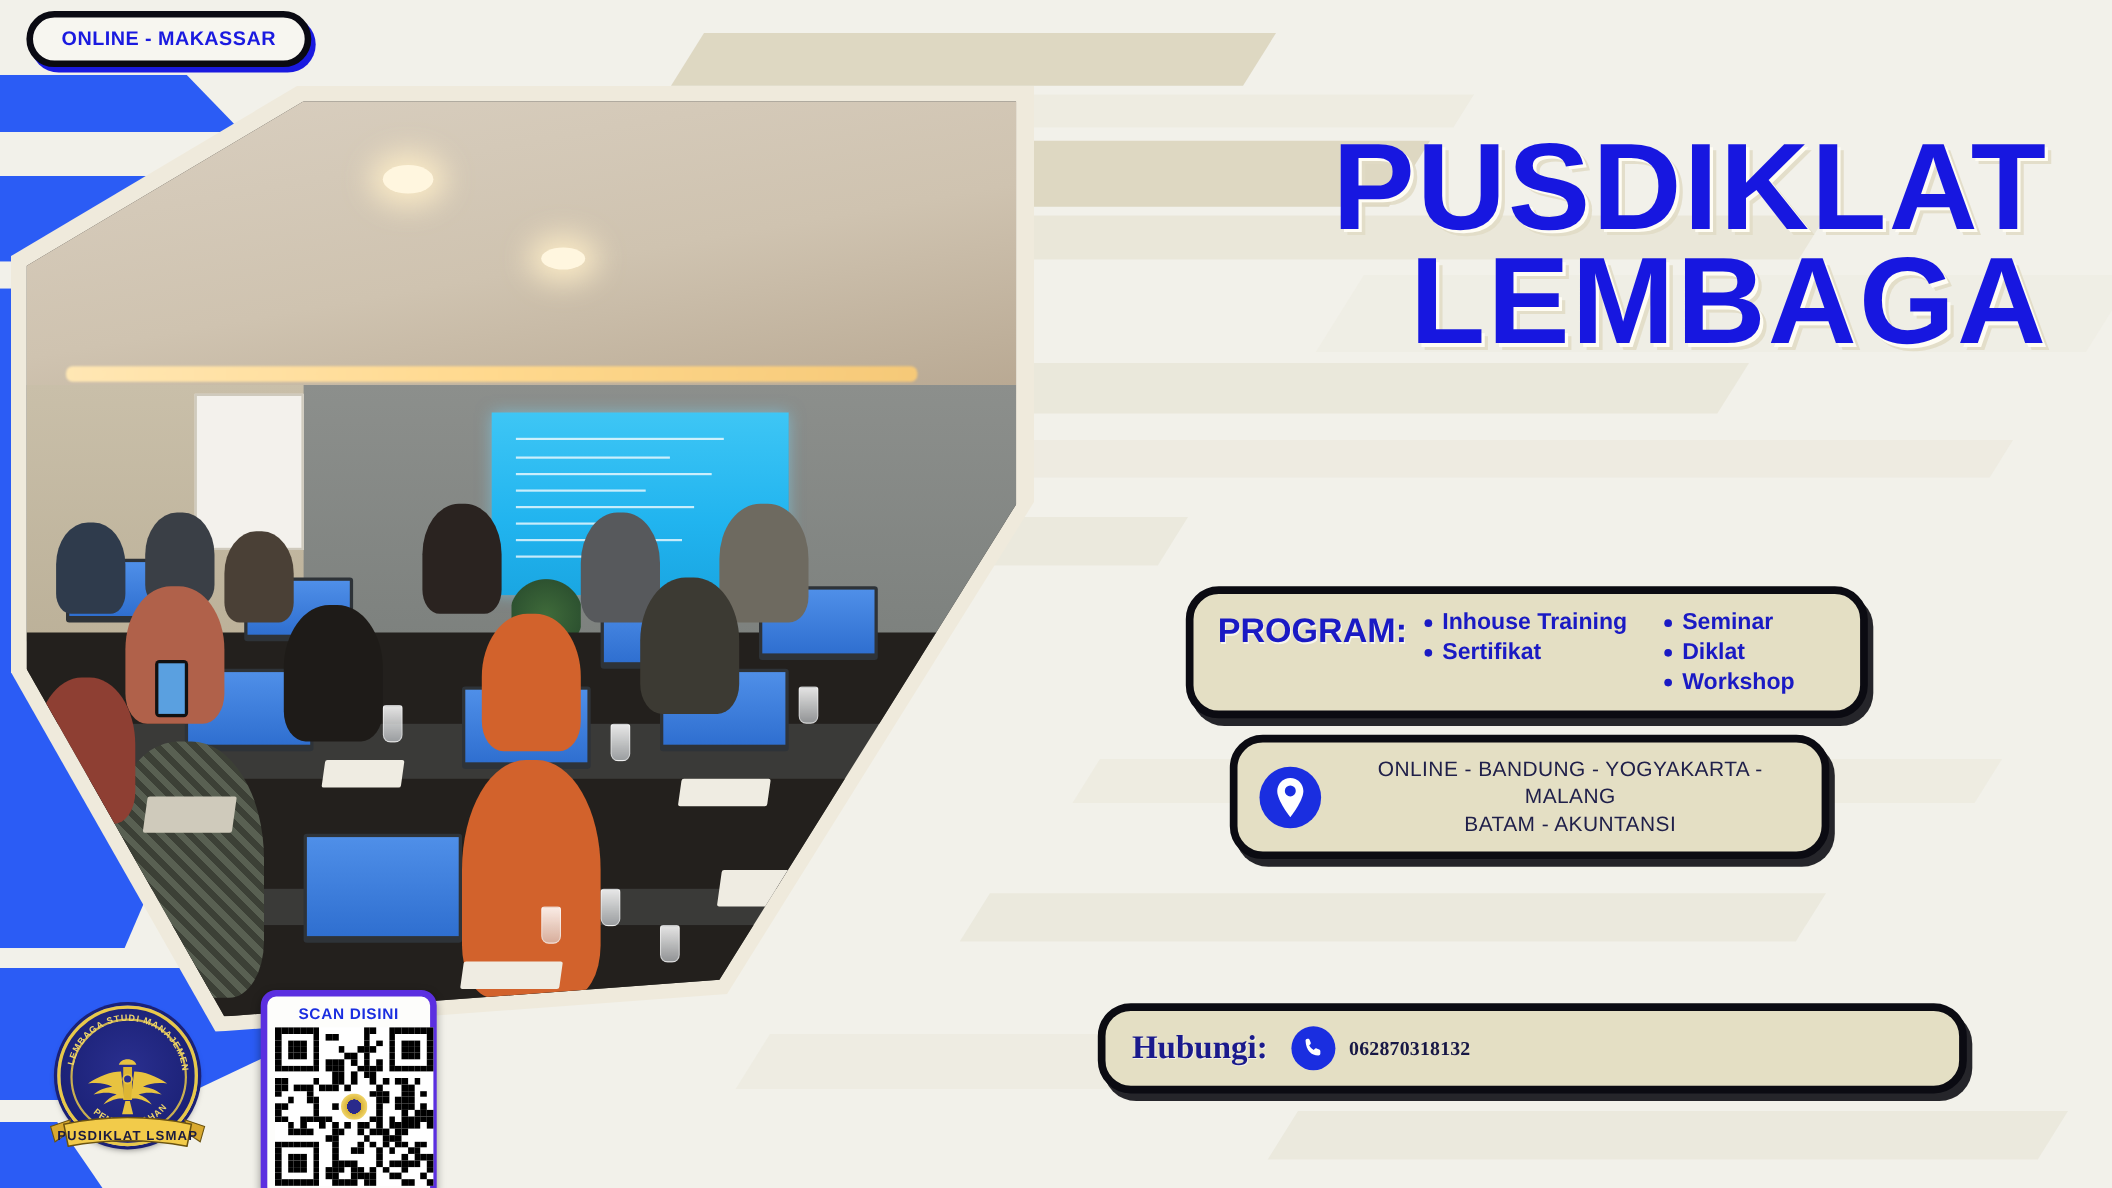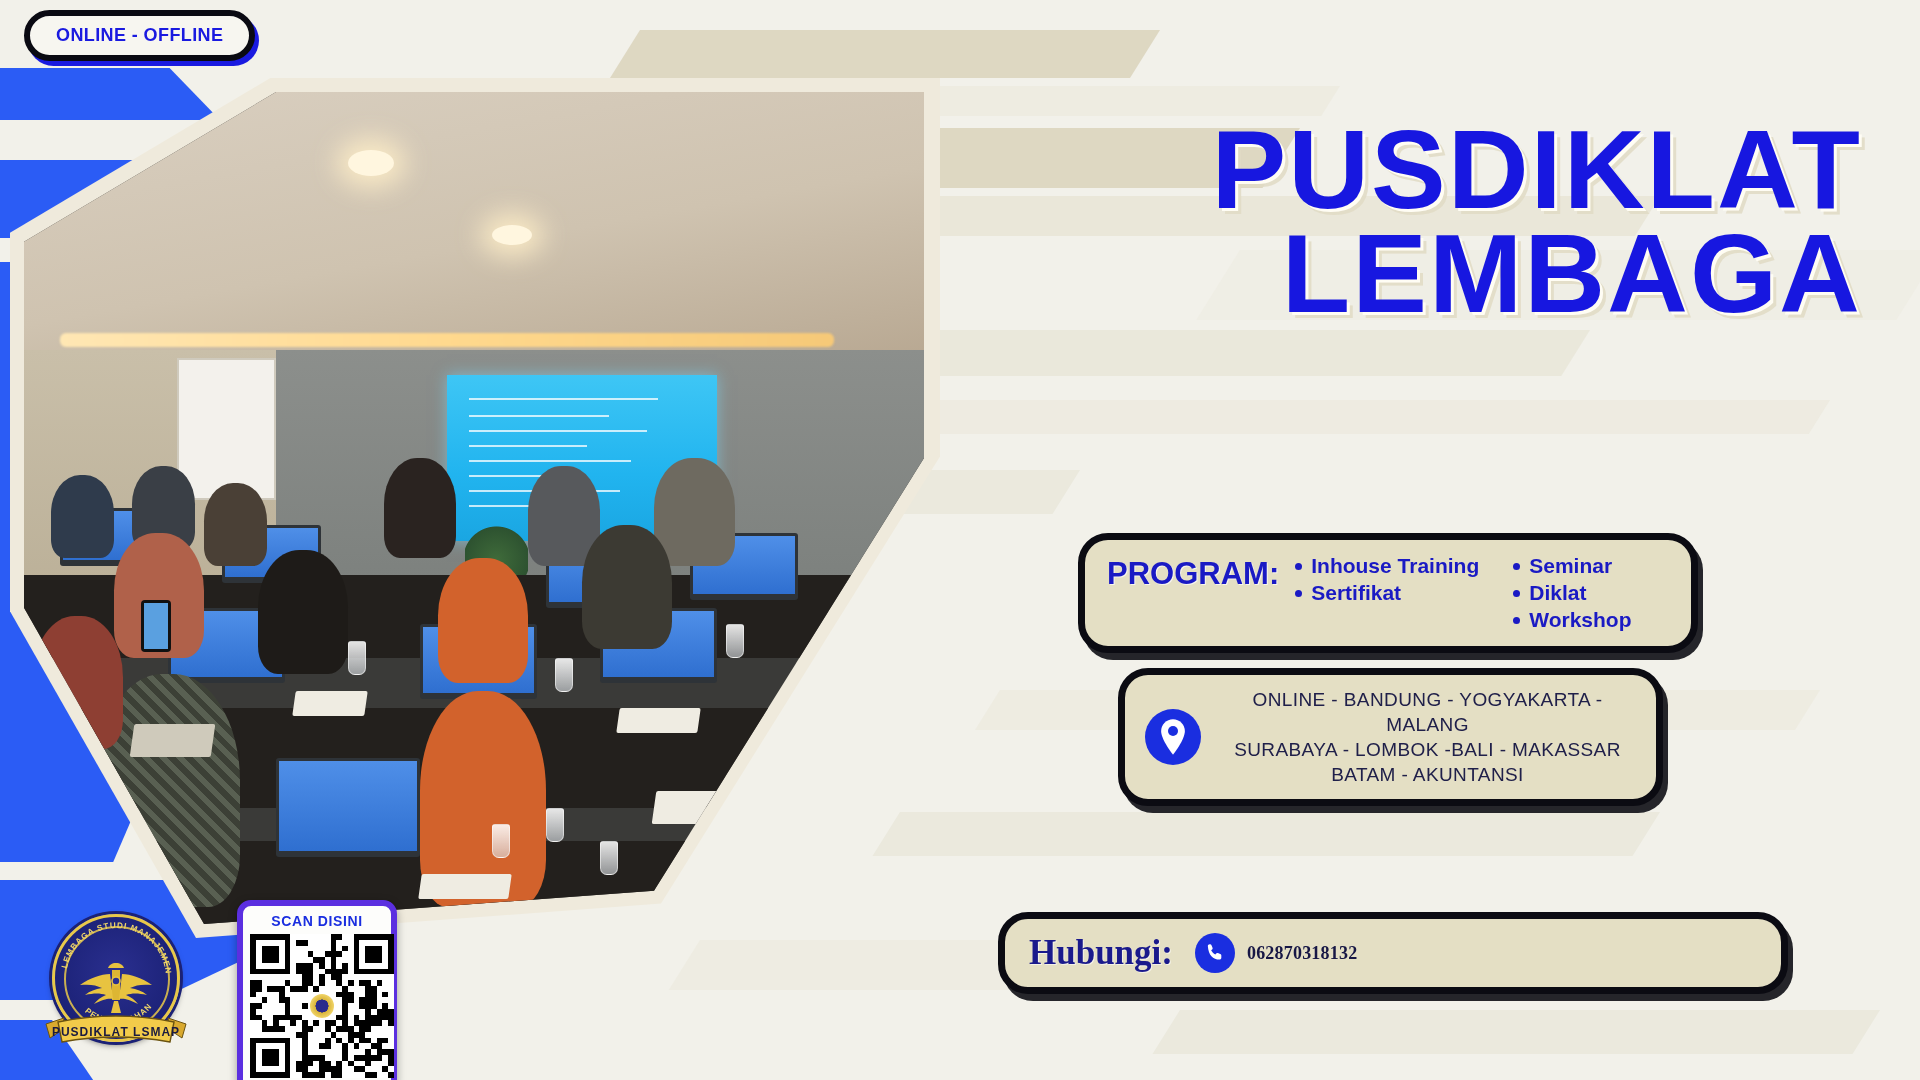--- a/index.html
+++ b/index.html
@@ -172,21 +172,21 @@
   .loc-lines div{
     font-size:19px; color:#20204A; letter-spacing:.4px; line-height:1.32;
     font-family:"Liberation Sans", sans-serif;
   }
 
   
   #contactBox{ left:998px; top:912px; width:790px; padding:14px 24px; }
   .crow{ display:flex; align-items:center; gap:22px; }
   .hub{
     font-family:"Liberation Serif", serif;
-    font-weight:bold; font-size:35px; color:#1A1A8C;
+    font-weight:bold; font-size:30px; color:#1A1A8C;
     text-shadow:1px 1px 0 rgba(255,255,255,.6);
     white-space:nowrap;
   }
   .citem{ display:flex; align-items:center; gap:12px; }
   .cicon{
     width:40px; height:40px; border-radius:50%; background:#1A2EE0;
     display:flex; align-items:center; justify-content:center; flex:none;
   }
   .ctext{
     font-family:"Liberation Serif", serif;
@@ -351,21 +351,21 @@
       <div class="glass" style="left:52%; top:88%;"></div>
       <div class="glass" style="left:58%; top:86%;"></div>
       <div class="glass" style="left:64%; top:90%;"></div>
       <div class="paper" style="left:70%; top:84%; width:12%; height:4%;"></div>
       <div class="paper" style="left:44%; top:94%; width:10%; height:3%;"></div>
       <div class="paper" style="left:12%; top:76%; width:9%; height:4%; background:#cfcabb;"></div>
     </div>
   </div>
 
   <div class="badge">
-    <span>ONLINE - OFFLINE</span>
+    <span>ONLINE - MAKASSAR</span>
   </div>
 
   <div class="title">
     <div class="l1">PUSDIKLAT</div>
     <div class="l2">LEMBAGA</div>
   </div>
 
   <div class="rbox" id="programBox">
     <div class="prow">
       <div class="prog-label">PROGRAM:</div>
@@ -401,21 +401,20 @@
   <div class="rbox" id="locBox">
     <div class="lrow">
       <div class="pin-circle">
         <svg width="30" height="38" viewBox="0 0 24 32" aria-hidden="true">
           <path d="M12 1C6.5 1 2 5.5 2 11c0 7.5 10 20 10 20s10-12.5 10-20C22 5.5 17.5 1 12 1z" fill="#ffffff"></path>
           <circle cx="12" cy="11" r="4.2" fill="#1A2EE0"></circle>
         </svg>
       </div>
       <div class="loc-lines">
         <div>ONLINE - BANDUNG - YOGYAKARTA - MALANG</div>
-        <div>SURABAYA - LOMBOK -BALI - MAKASSAR</div>
         <div>BATAM - AKUNTANSI</div>
       </div>
     </div>
   </div>
 
   <div class="rbox" id="contactBox">
     <div class="crow">
       <div class="hub">Hubungi:</div>
 
       <div class="citem">

